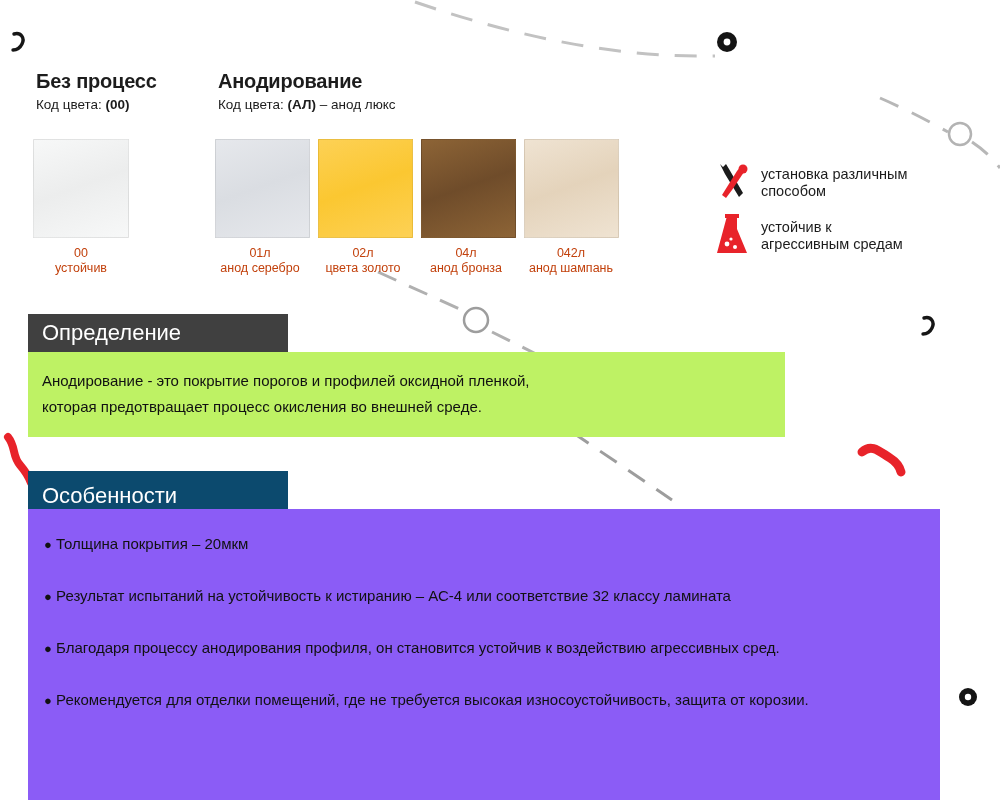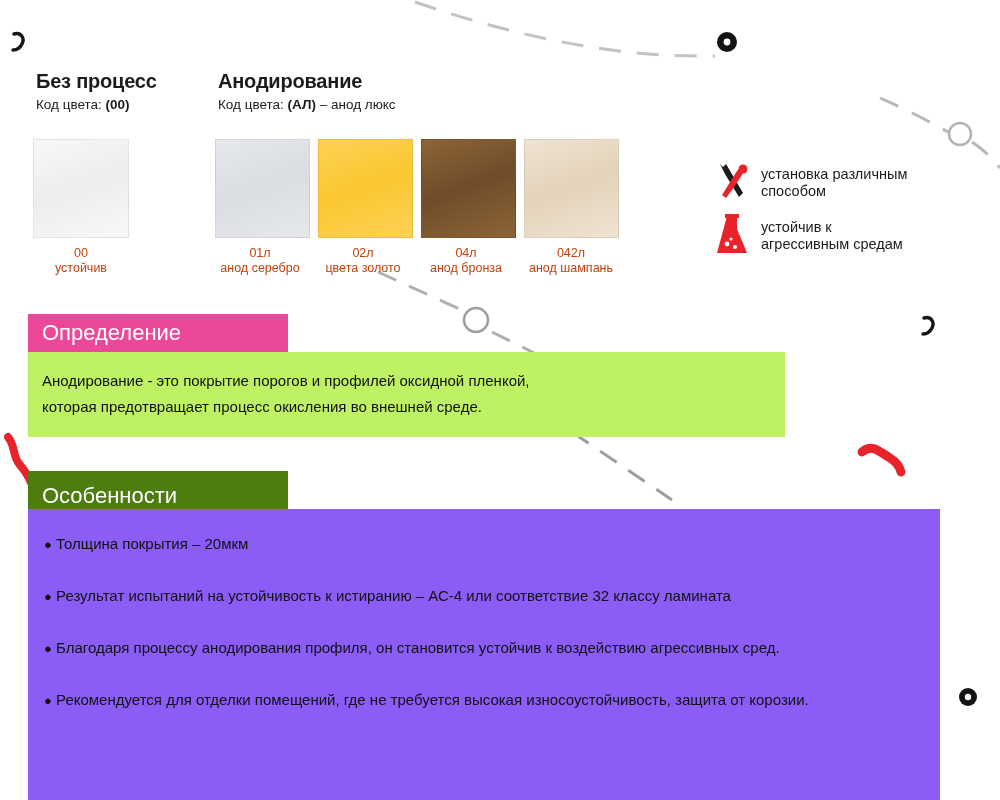--- a/index.html
+++ b/index.html
@@ -205,29 +205,29 @@
         <rect x="12" y="1" width="14" height="4" fill="#e8232a"></rect>
         <circle cx="14" cy="31" r="2.4" fill="#ffffff"></circle>
         <circle cx="22" cy="34" r="2" fill="#ffffff"></circle>
         <circle cx="18" cy="26" r="1.6" fill="#ffffff"></circle>
       </svg>
     </div>
     <div class="feat-text">устойчив к
  агрессивным средам</div>
   </div>
 
-  <div class="tab" style="left:28px; top:314px; width:260px; height:38px; background:#ec4899;">
+  <div class="tab" style="left:28px; top:314px; width:260px; height:38px; background:#404040;">
     <span>Определение</span>
   </div>
   <div class="panel" style="left:28px; top:352px; width:757px; height:85px; background:#bef264;">
     <div class="panel-text" style="padding:16px 20px 0 14px; white-space:pre-line;">Анодирование - это покрытие порогов и профилей оксидной пленкой,
 которая предотвращает процесс окисления во внешней среде.</div>
   </div>
 
-  <div class="tab" style="left:28px; top:471px; width:260px; height:49px; background:#4d7c0f;">
+  <div class="tab" style="left:28px; top:471px; width:260px; height:49px; background:#0c4a6e;">
     <span>Особенности</span>
   </div>
   <div class="panel" style="left:28px; top:509px; width:912px; height:291px; background:#8b5cf6;">
     <ul class="bullet-list" style="padding:22px 26px 0 16px;">
       <li><span class="dot">●</span>
         <span>Толщина покрытия – 20мкм</span></li>
       <li><span class="dot">●</span>
         <span> Результат испытаний на устойчивость к истиранию – АС-4 или соответствие 32 классу ламината</span></li>
       <li><span class="dot">●</span>
         <span> Благодаря процессу анодирования профиля, он становится устойчив к воздействию агрессивных сред.</span></li>

